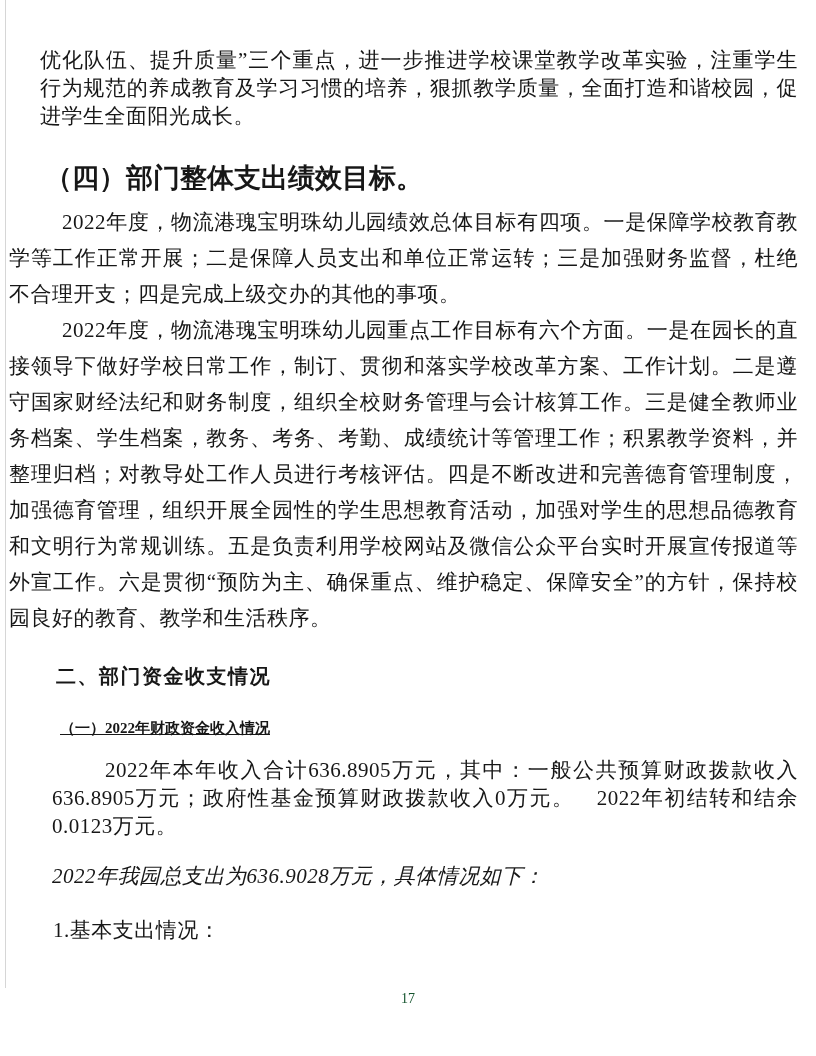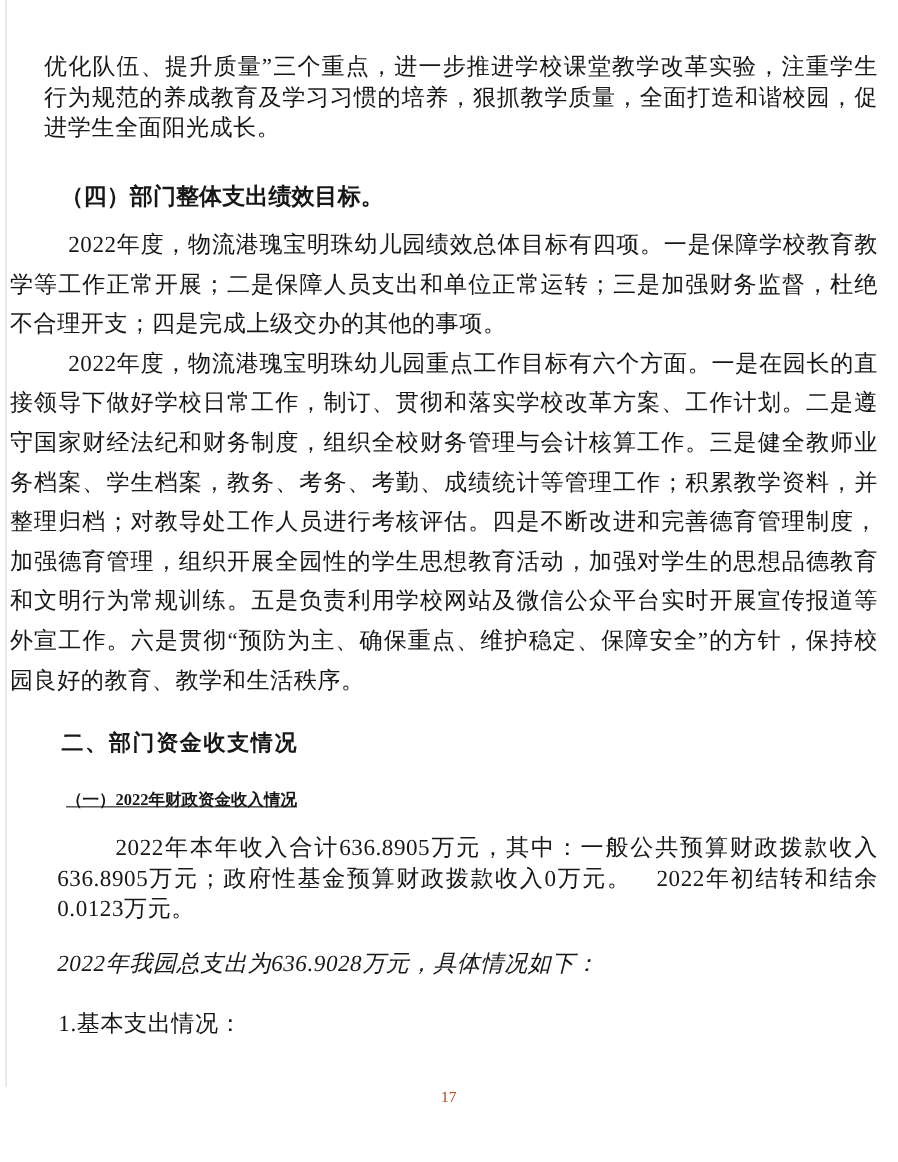--- a/index.html
+++ b/index.html
@@ -31,22 +31,22 @@
     line-height: 28px;
   }
   
   .hang {
     margin-left: -31px;
     text-indent: 53px;
   }
   .lh36 { line-height: 36px; }
   .lh32 { line-height: 28px; margin-left: 12px; }
   .h-goal {
-    margin: 34px 0 0 15px;
-    font-size: 21px;
+    margin: 34px 0 0 5px;
+    font-size: 27px;
     line-height: 28px;
     font-weight: bold;
   }
   .p-overall { margin-top: 12px; }
   .p-keywork { margin-top: 0; }
   .h-sec2 {
     margin: 26px 0 0 16px;
     font-family: Liberation Sans, sans-serif;
     font-size: 20px;
     line-height: 28px;
@@ -73,21 +73,21 @@
     text-indent: 13px;
     line-height: 32px;
   }
   .page-footer {
     position: absolute;
     left: 0;
     right: 0;
     top: 991px;
     text-align: center;
     font-size: 14px;
-    color: #c2410c;
+    color: #14532d;
   }
   
   .scan-line {
     position: absolute;
     left: 5px;
     top: 0;
     width: 1px;
     height: 988px;
     background: #cccccc;
     opacity: 0.8;

